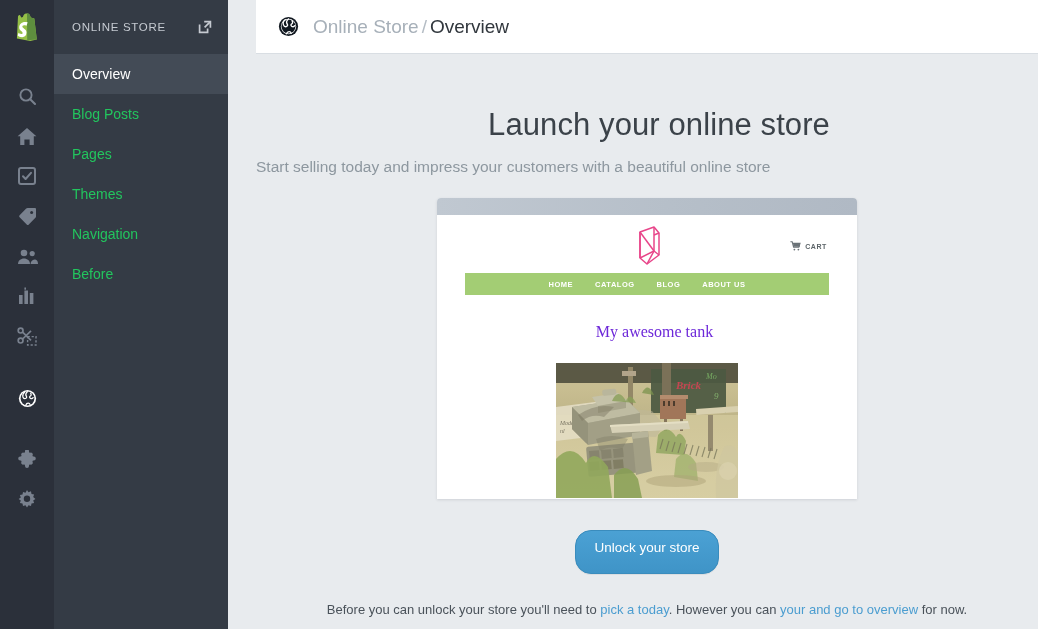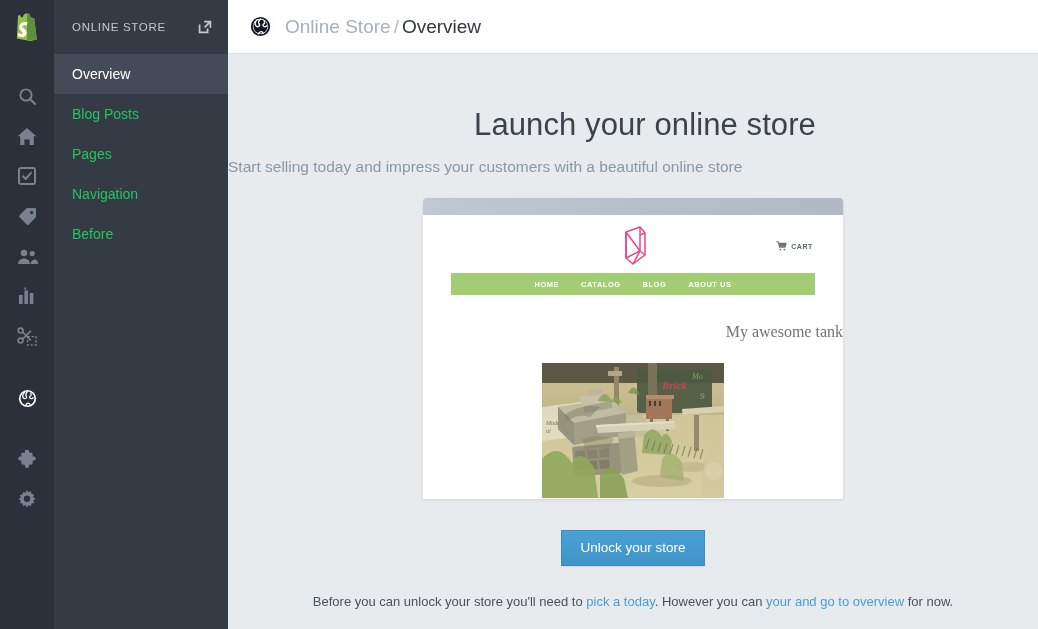--- a/index.html
+++ b/index.html
@@ -93,20 +93,21 @@
   }
 
   
   .main {
     flex: 1 1 auto;
     height: 629px;
     display: flex;
     flex-direction: column;
     background: #e8ebee;
     min-width: 0;
+    margin-left: 28px;
   }
 
   .topbar {
     height: 54px;
     background: #ffffff;
     border-bottom: 1px solid #d9dee3;
     display: flex;
     align-items: center;
     padding-left: 22px;
     flex: 0 0 54px;
@@ -200,24 +201,24 @@
   }
   .store-nav span {
     font-size: 7.5px;
     letter-spacing: 0.5px;
     color: #ffffff;
     font-weight: 700;
     cursor: pointer;
   }
 
   .store-product-title {
-    text-align: right;
+    text-align: center;
     font-family: "Liberation Serif", serif;
     font-size: 16px;
-    color: #737373;
+    color: #6d28d9;
     margin-top: 28px;
     padding-left: 15px;
   }
 
   .store-photo {
     width: 182px;
     height: 135px;
     margin: 22px auto 0 auto;
     position: relative;
     overflow: hidden;
@@ -225,24 +226,24 @@
   }
   .store-photo svg { display: block; }
 
   
   .action-area { margin-top: 31px; text-align: center; }
   .unlock-btn {
     display: inline-block;
     background: #479ccf;
     background-image: linear-gradient(to bottom, #4ba1d4, #3f94c7);
     border: 1px solid #3a8cbd;
-    border-radius: 0;
+    border-radius: 16px;
     color: #ffffff;
     font-size: 13.5px;
-    padding: 9px 18px 10px 18px;
+    padding: 9px 18px 18px 18px;
     cursor: pointer;
     box-shadow: 0 1px 0 rgba(0,0,0,0.06);
   }
 
   .footnote {
     text-align: center;
     margin-top: 28px;
     font-size: 13px;
     color: #4a525a;
   }
@@ -365,20 +366,23 @@
 
     <div class="nav-list">
       <div class="nav-item active">
         <span>Overview</span>
       </div>
       <div class="nav-item">
         <span>Blog Posts</span>
       </div>
       <div class="nav-item">
         <span>Pages</span>
+      </div>
+      <div class="nav-item">
+        <span>Themes</span>
       </div>
       <div class="nav-item">
         <span>Navigation</span>
       </div>
       <div class="nav-item">
         <span>Before</span>
       </div>
     </div>
   </div>
 

